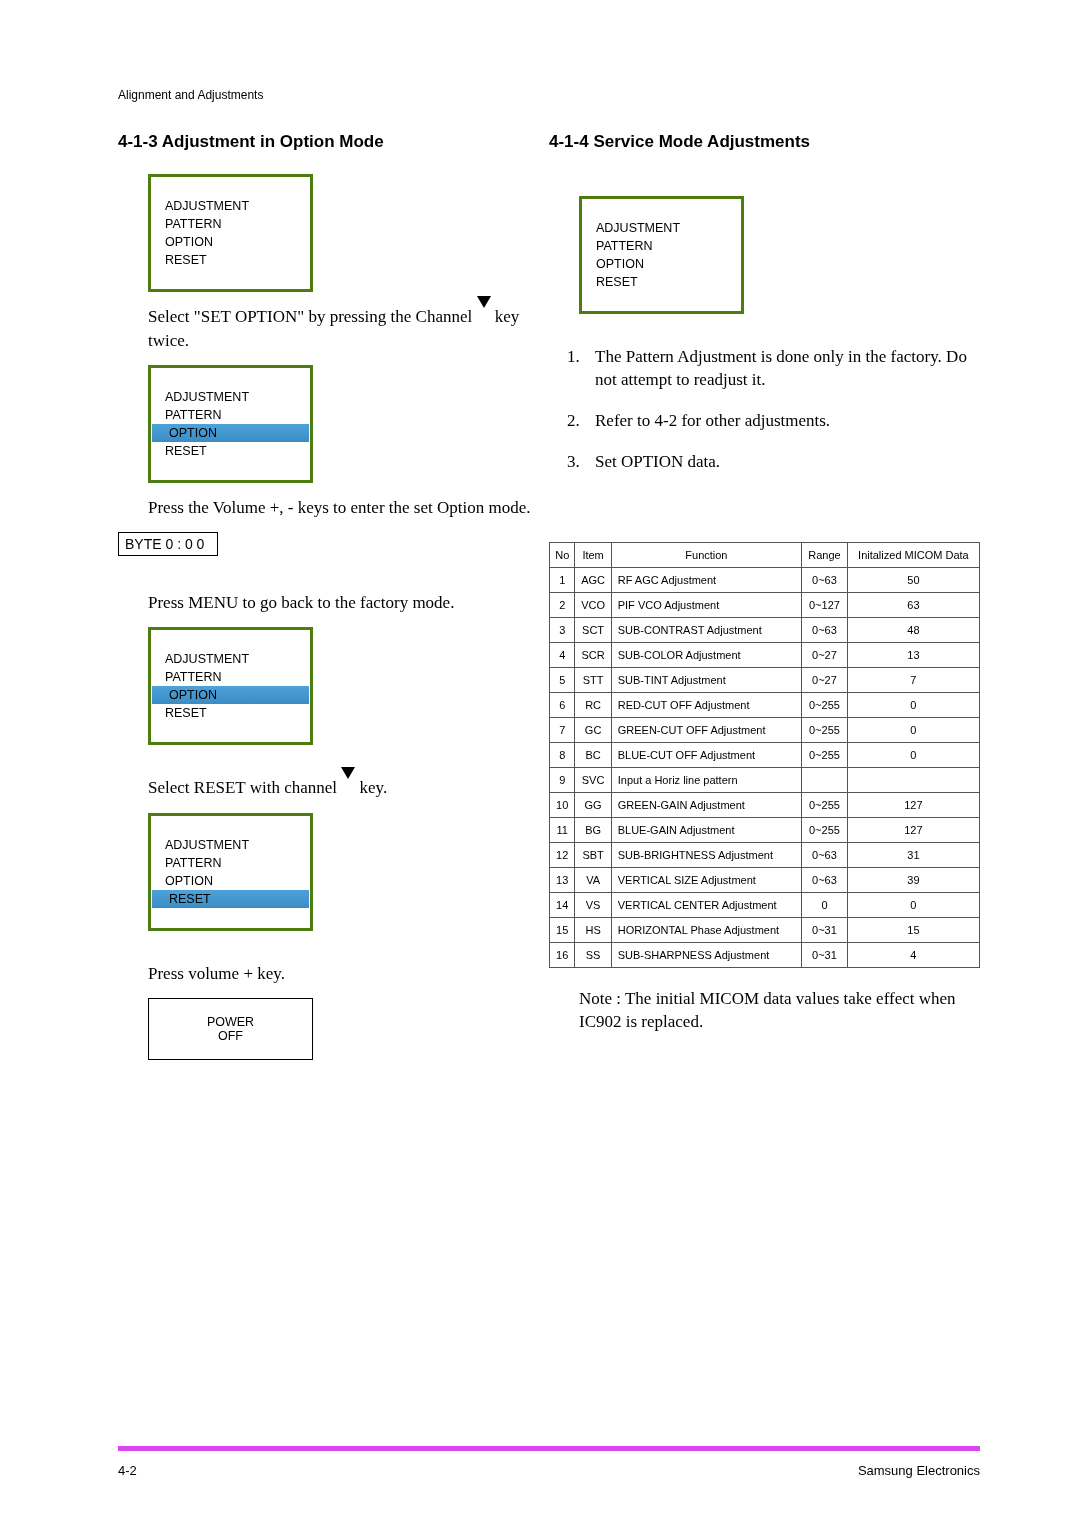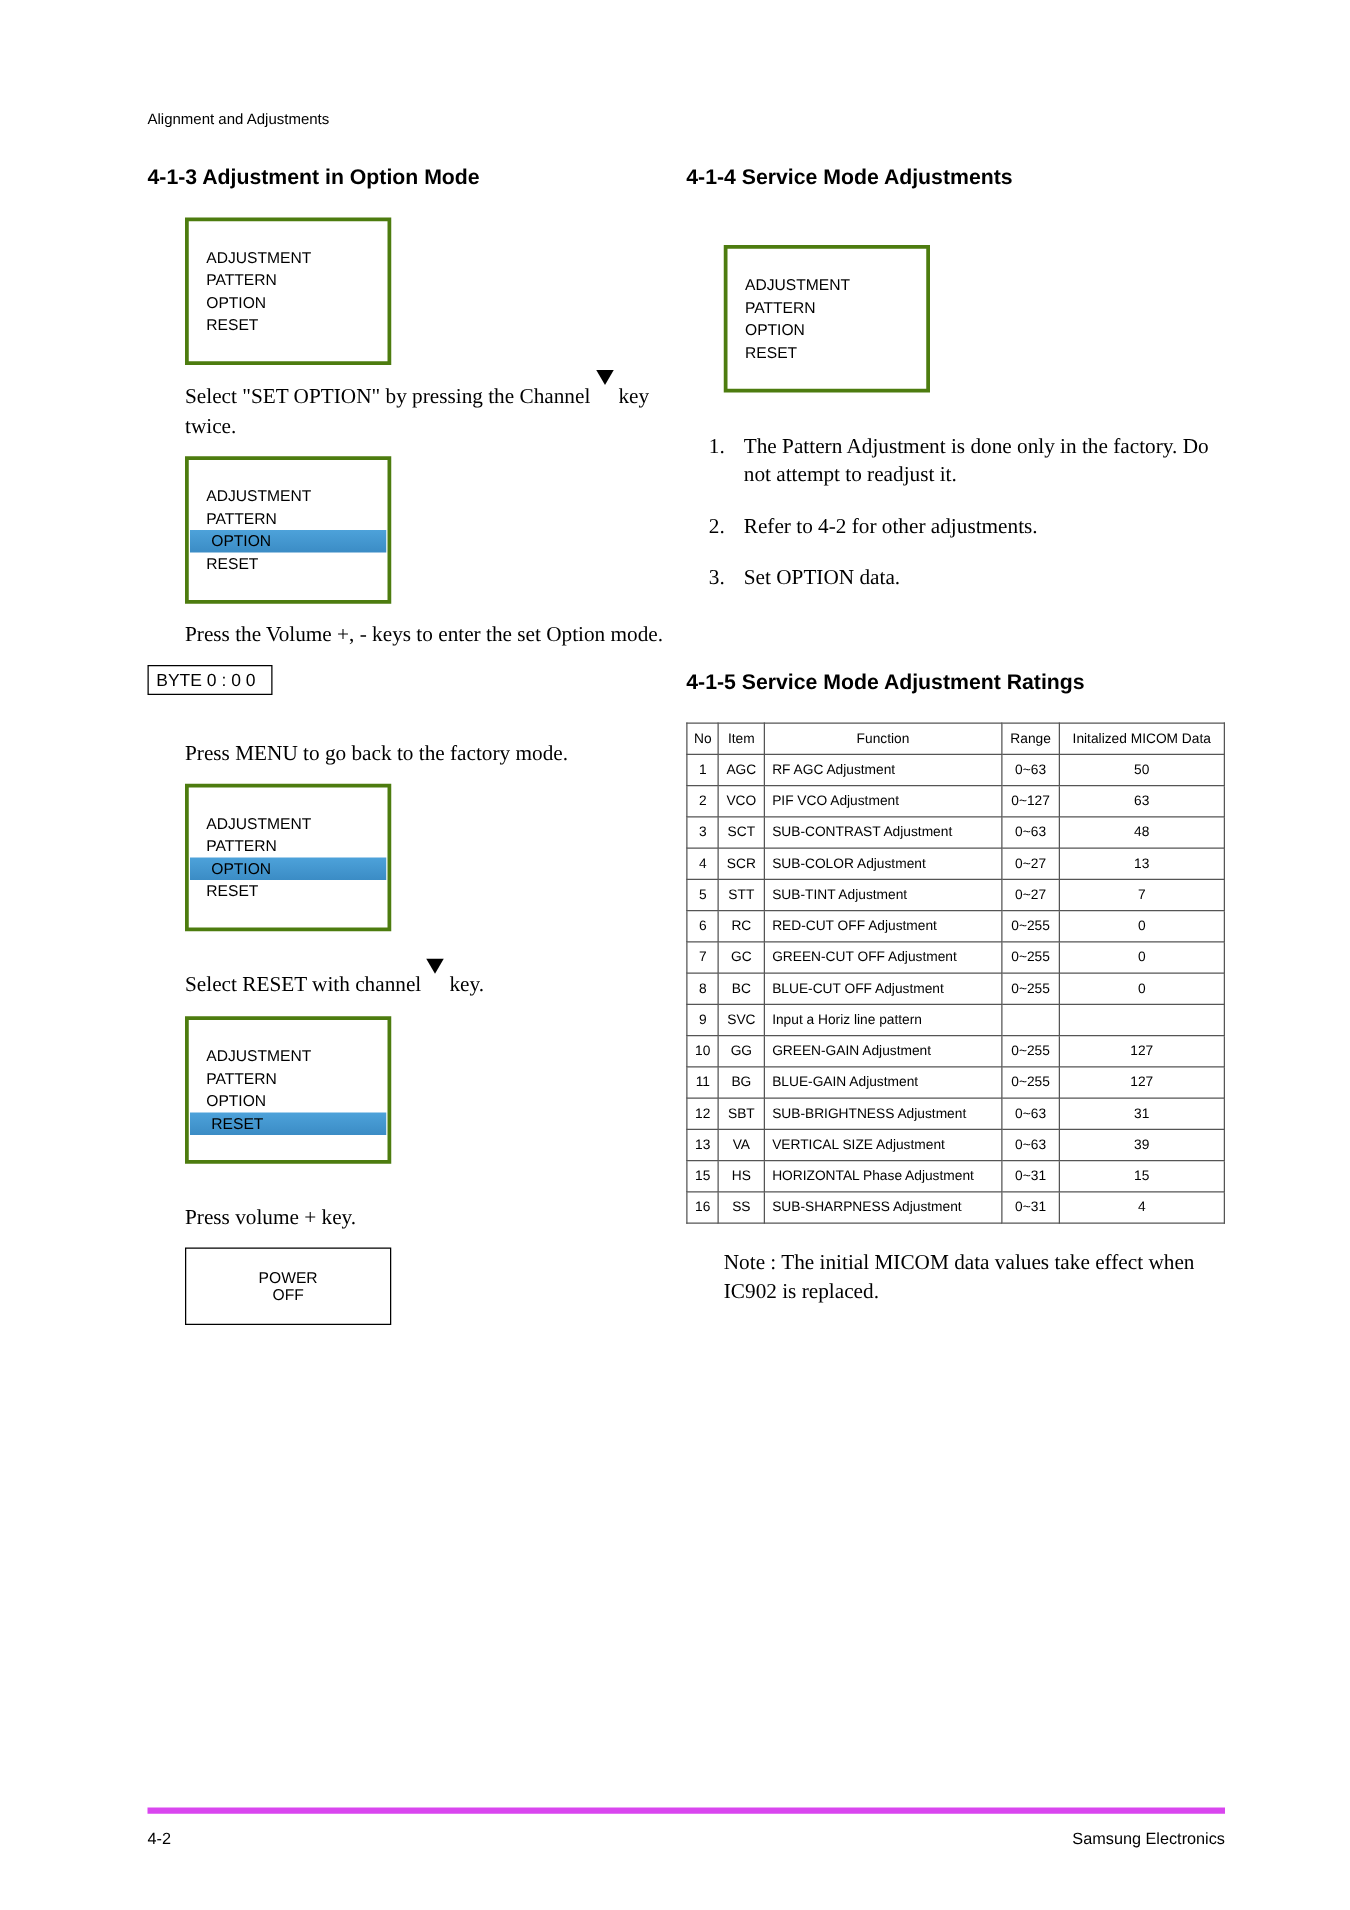--- a/index.html
+++ b/index.html
@@ -211,21 +211,20 @@
           <span class="n">2.</span>
           <span>Refer to 4-2 for other adjustments.</span>
         </li>
       <li>
           <span class="n">3.</span>
           <span>Set OPTION data.</span>
         </li>
     </ol>
 
     <div class="spacer-lg"></div>
-    <div class="section-title">4-1-5 Service Mode Adjustment Ratings</div>
 
     <table class="ratings-table">
       <thead>
         <tr>
           <th>No</th>
           <th>Item</th>
           <th>Function</th>
           <th>Range</th>
           <th>Initalized MICOM Data</th>
         </tr>
@@ -316,20 +315,27 @@
             <td>31</td>
           </tr>
           <tr>
             <td>13</td>
             <td>VA</td>
             <td class="fn">VERTICAL SIZE Adjustment</td>
             <td>0~63</td>
             <td>39</td>
           </tr>
           <tr>
+            <td>14</td>
+            <td>VS</td>
+            <td class="fn">VERTICAL CENTER Adjustment</td>
+            <td>0</td>
+            <td>0</td>
+          </tr>
+          <tr>
             <td>15</td>
             <td>HS</td>
             <td class="fn">HORIZONTAL Phase Adjustment</td>
             <td>0~31</td>
             <td>15</td>
           </tr>
           <tr>
             <td>16</td>
             <td>SS</td>
             <td class="fn">SUB-SHARPNESS Adjustment</td>

